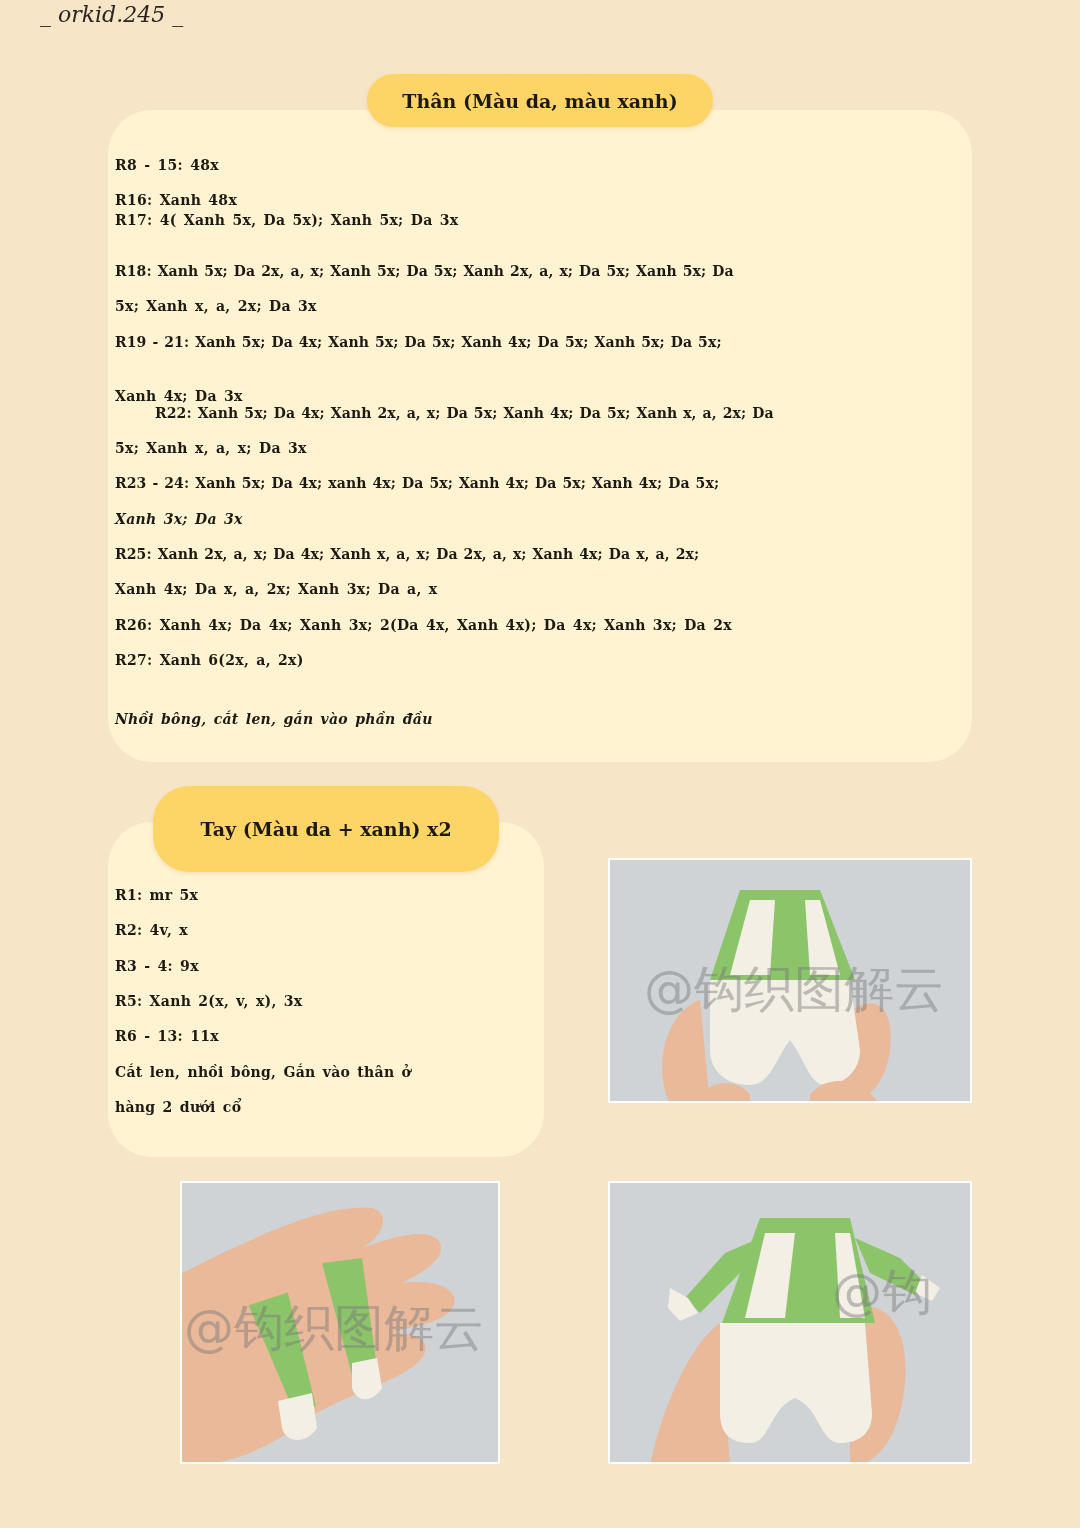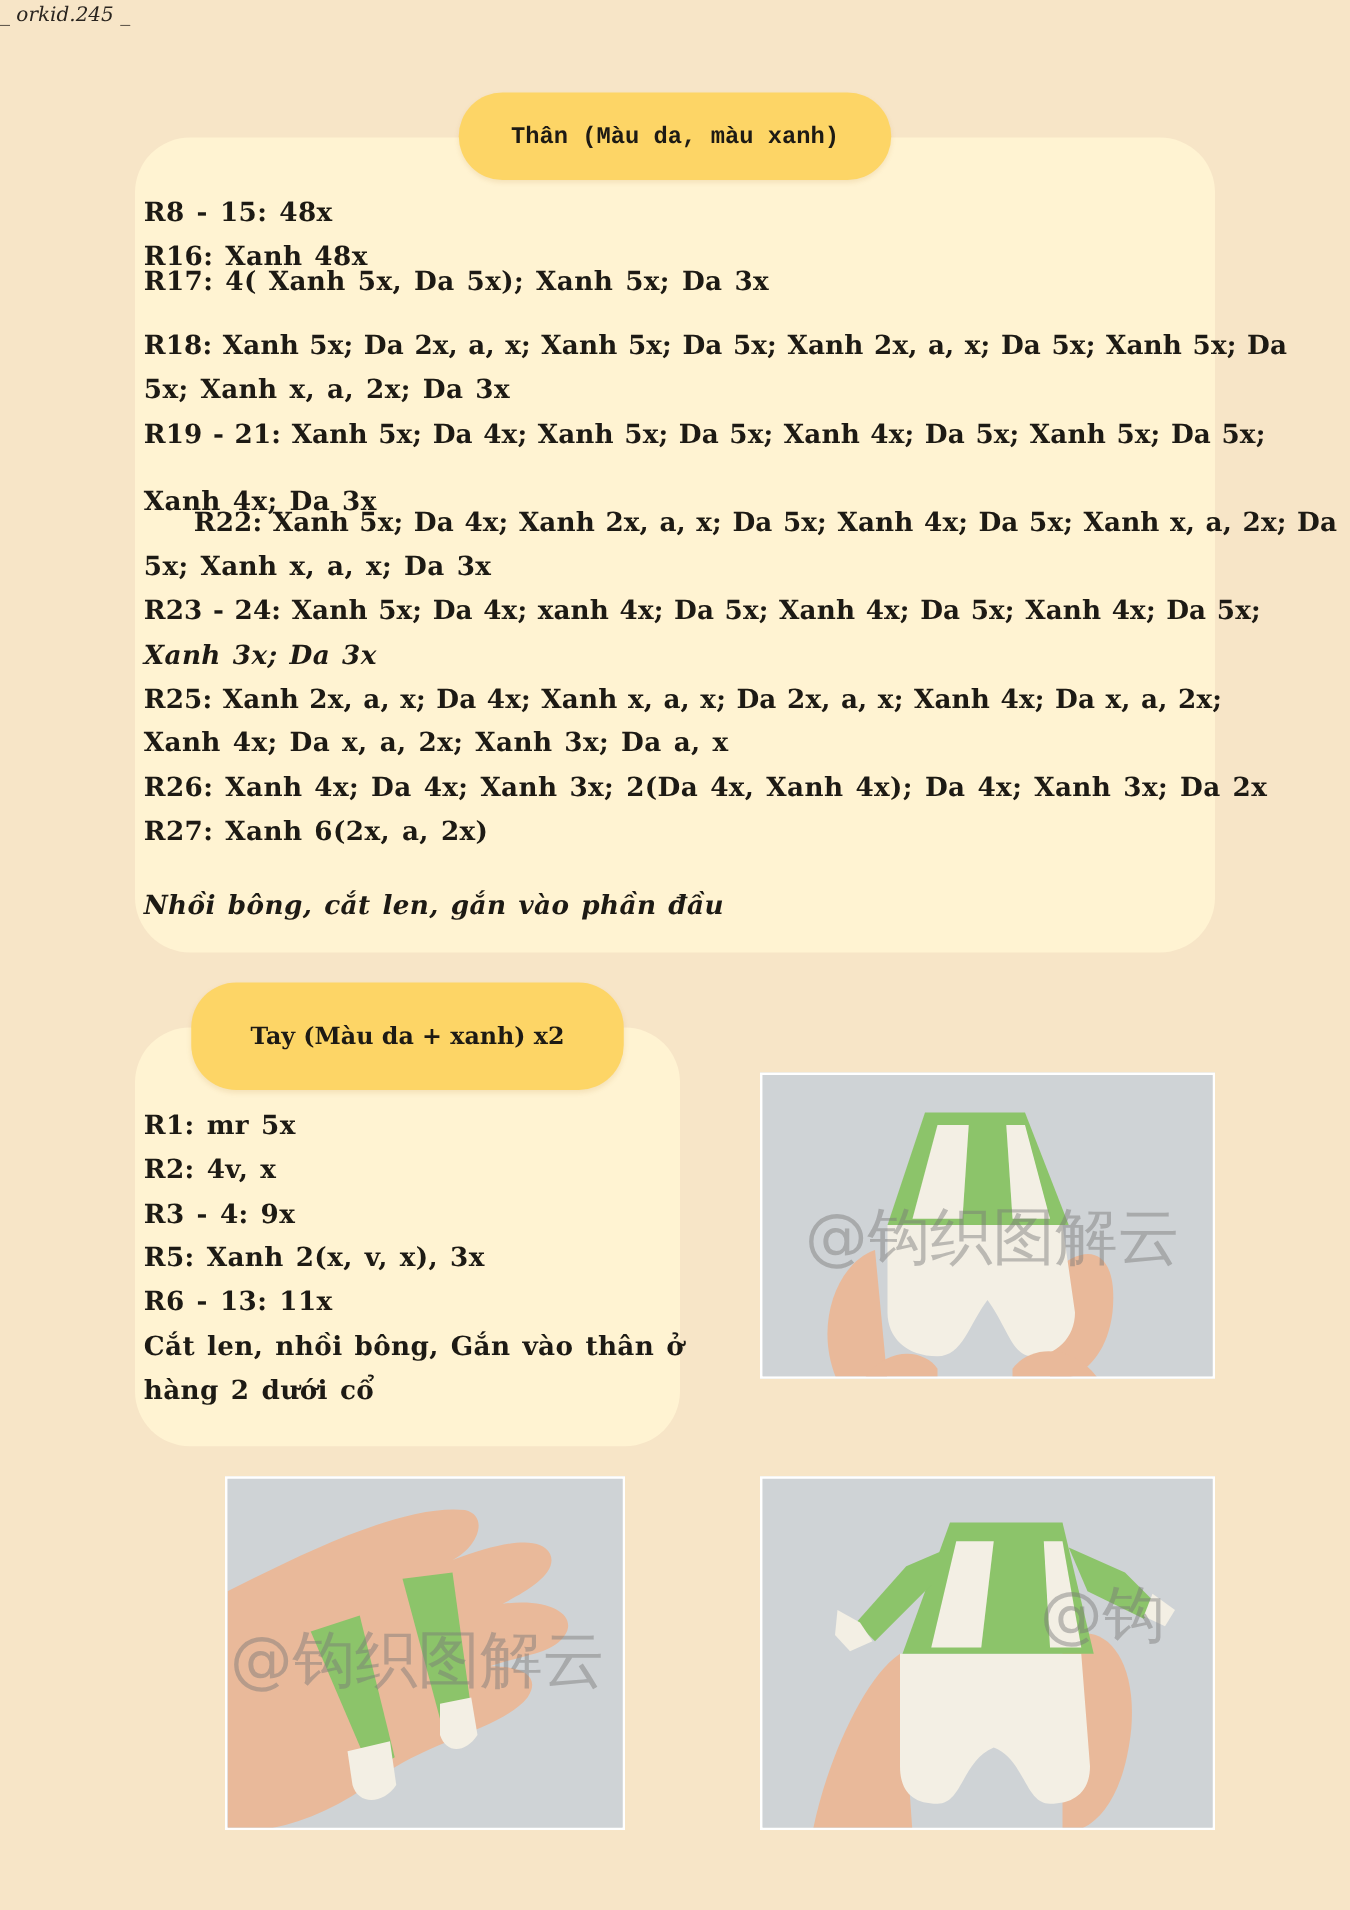--- a/index.html
+++ b/index.html
@@ -9,44 +9,45 @@
     font-family: "DejaVu Serif", "Liberation Serif", serif;
     color: #1d1a14;
     position: relative;
     overflow: hidden;
   }
   .signature {
     position: absolute;
     left: 0; top: 2px;
     font-family: "DejaVu Serif", serif;
     font-style: italic;
-    font-size: 16px;
+    font-size: 22px;
     color: #2a2520;
     letter-spacing: 0px;
+    padding-left: 40px;
   }
   .card {
     position: absolute;
     background: #fff3d2;
     border-radius: 44px;
   }
   .pill {
     position: absolute;
     background: #fdd566;
     border-radius: 36px;
     display: flex; align-items: center; justify-content: center;
     font-weight: bold;
     font-size: 19px;
     color: #1d1a14;
     box-shadow: 0 2px 4px rgba(180,130,40,0.15);
   }
   .line {
     position: absolute;
     left: 115px;
     font-weight: bold;
-    font-size: 21px;
+    font-size: 14px;
     white-space: nowrap;
     letter-spacing: 0.3px;
     word-spacing: 2px;
   }
   .photo {
     position: absolute;
     background: #cfd3d6;
     border: 2px solid #ffffff;
     overflow: hidden;
   }
@@ -57,21 +58,21 @@
     color: rgba(120,120,120,0.45);
     white-space: nowrap;
   }
 </style>
 </head>
 <body>
 
 <div class="signature">_ orkid.245 _</div>
 
 <div class="card" style="left:108px; top:110px; width:864px; height:652px;"></div>
-<div class="pill" style="left:367px; top:74px; width:346px; height:70px;font-family:Liberation Mono, monospace;">Thân (Màu da, màu xanh)</div>
+<div class="pill" style="left:367px; top:74px; width:346px; height:53px;">Thân (Màu da, màu xanh)</div>
 
 <div class="line" style="top:157px;">R8 - 15: 48x</div>
 <div class="line" style="top:192px;">R16: Xanh 48x</div>
 <div class="line" style="top:212px;text-align:center;">R17: 4( Xanh 5x, Da 5x); Xanh 5x; Da 3x</div>
 <div class="line" style="top:263px; letter-spacing:0.1px; word-spacing:1px;">R18: Xanh 5x; Da 2x, a, x; Xanh 5x; Da 5x; Xanh 2x, a, x; Da 5x; Xanh 5x; Da</div>
 <div class="line" style="top:298px;">5x; Xanh x, a, 2x; Da 3x</div>
 <div class="line" style="top:334px; letter-spacing:0.1px; word-spacing:1px;">R19 - 21: Xanh 5x; Da 4x; Xanh 5x; Da 5x; Xanh 4x; Da 5x; Xanh 5x; Da 5x;</div>
 <div class="line" style="top:388px;">Xanh 4x; Da 3x</div>
 <div class="line" style="top:405px; letter-spacing:0.1px; word-spacing:1px;margin-left:40px;">R22: Xanh 5x; Da 4x; Xanh 2x, a, x; Da 5x; Xanh 4x; Da 5x; Xanh x, a, 2x; Da</div>
 <div class="line" style="top:440px;">5x; Xanh x, a, x; Da 3x</div>

